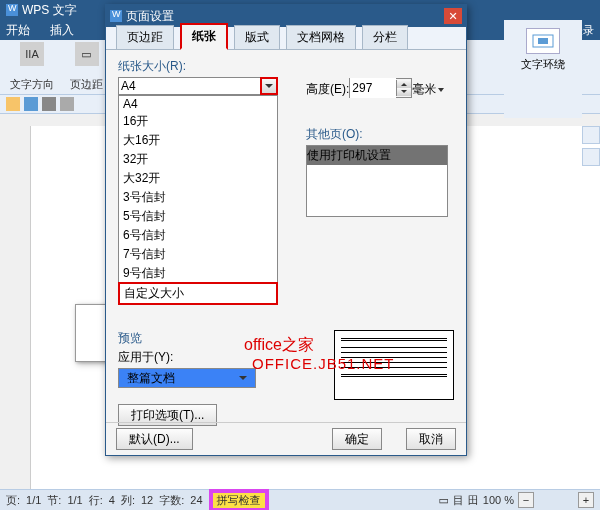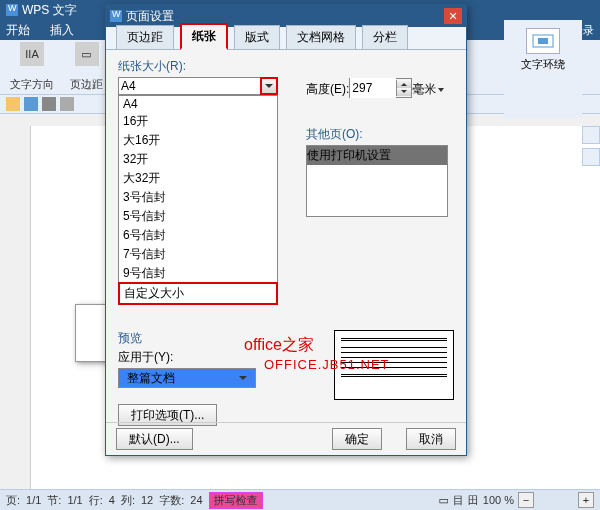--- a/index.html
+++ b/index.html
@@ -56,21 +56,21 @@
   .other-list{width:140px;height:70px;border:1px solid #888;background:#fff;margin-top:2px}
   .other-list .sel{background:#737373;padding:1px 0}
   .preview-section{position:absolute;left:12px;bottom:48px;right:12px}
   .apply-row{display:flex;flex-direction:column;gap:2px;margin-top:2px}
   .apply-select{width:120px;height:18px;border:1px solid #888;background:#3b82f6;font-size:12px;display:flex;align-items:center;justify-content:space-between;padding:0 8px}
   .apply-select::after{content:"";border:4px solid transparent;border-top:4px solid #333;margin-top:4px}
   .preview-box{position:absolute;right:0;top:0;width:120px;height:70px;border:1px solid #000;background:#fff;padding:6px;box-sizing:border-box}
   .preview-line{height:1px;background:#000;margin:4px 0}
   .preview-double{height:1px;background:#000;margin:1px 0}
   .watermark{position:absolute;left:138px;bottom:80px;color:#d00;font-size:16px;font-family:Liberation Sans, sans-serif}
-  .watermark-sub{position:absolute;left:158px;bottom:64px;color:#d00;font-size:13px;letter-spacing:1px}
+  .watermark-sub{position:absolute;left:146px;bottom:64px;color:#d00;font-size:15px;letter-spacing:1px}
   .print-opts{position:absolute;left:12px;bottom:10px}
   .btn{height:22px;padding:0 12px;border:1px solid #888;background:linear-gradient(#fdfdfd,#e2e2e2);cursor:pointer;font-size:12px}
   .dlg-footer{position:absolute;left:0;right:0;bottom:0;height:32px;border-top:1px solid #ccc;display:flex;align-items:center;padding:0 10px;gap:24px}
   .dlg-footer .spacer{flex:1}
   .statusbar{position:absolute;left:0;right:0;bottom:0;height:20px;background:#dce6f2;border-top:1px solid #b8cce4;display:flex;align-items:center;font-size:11px;color:#333;padding:0 6px;gap:6px}
   .zoom-group{margin-left:auto;display:flex;align-items:center;gap:4px}
   .zoom-btn{width:14px;height:14px;border:1px solid #999;background:#f0f0f0;display:flex;align-items:center;justify-content:center;cursor:pointer;font-size:11px}
   .side-tab{position:absolute;right:0;top:126px;width:18px;display:flex;flex-direction:column;gap:4px}
   .side-tab-item{width:16px;height:16px;background:#e8eff8;border:1px solid #b8cce4}
   .dropshadow-wrap{filter:drop-shadow(2px 2px 3px rgba(0,0,0,.25))}
@@ -231,21 +231,21 @@
   <span>页:</span>
     <span>1/1</span>
   <span>节:</span>
     <span>1/1</span>
   <span>行:</span>
     <span>4</span>
   <span>列:</span>
     <span>12</span>
   <span>字数:</span>
     <span>24</span>
-  <span style="background:#ec4899;border:1px solid #d946ef;padding:0 4px">拼写检查</span>
+  <span style="background:#fde047;border:4px solid #d946ef;padding:0 4px">拼写检查</span>
   <div class="zoom-group">
     <span>▭</span>
     <span>目</span>
     <span>田</span>
     <span>100 %</span>
     <div class="zoom-btn">−</div>
     <div class="zoom-btn" style="margin-left:40px">+</div>
   </div>
 </div>
 

